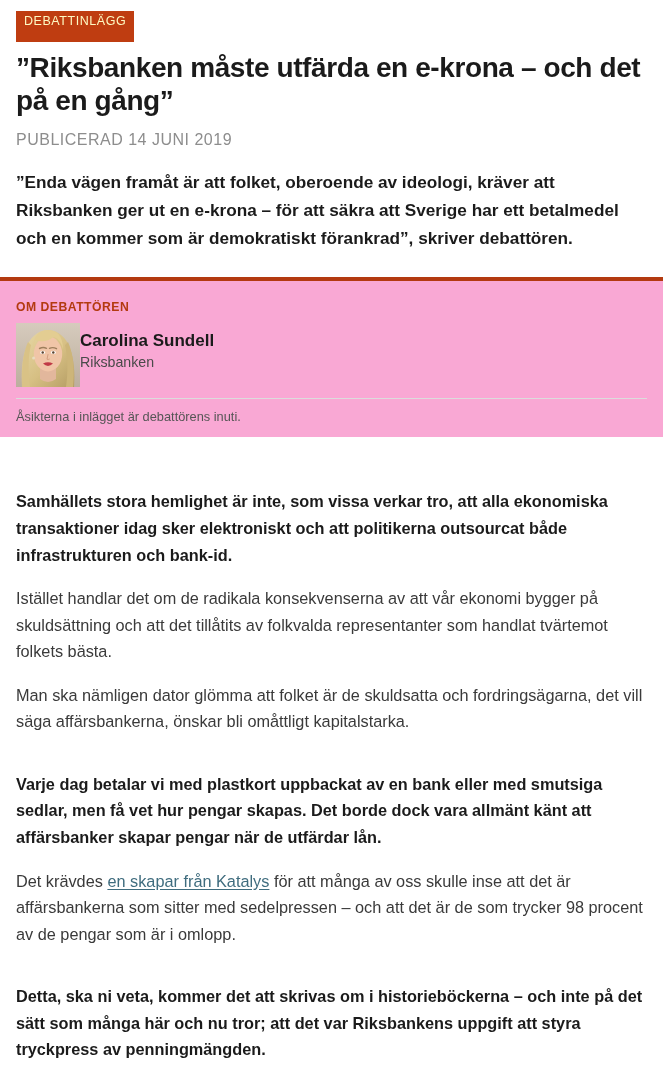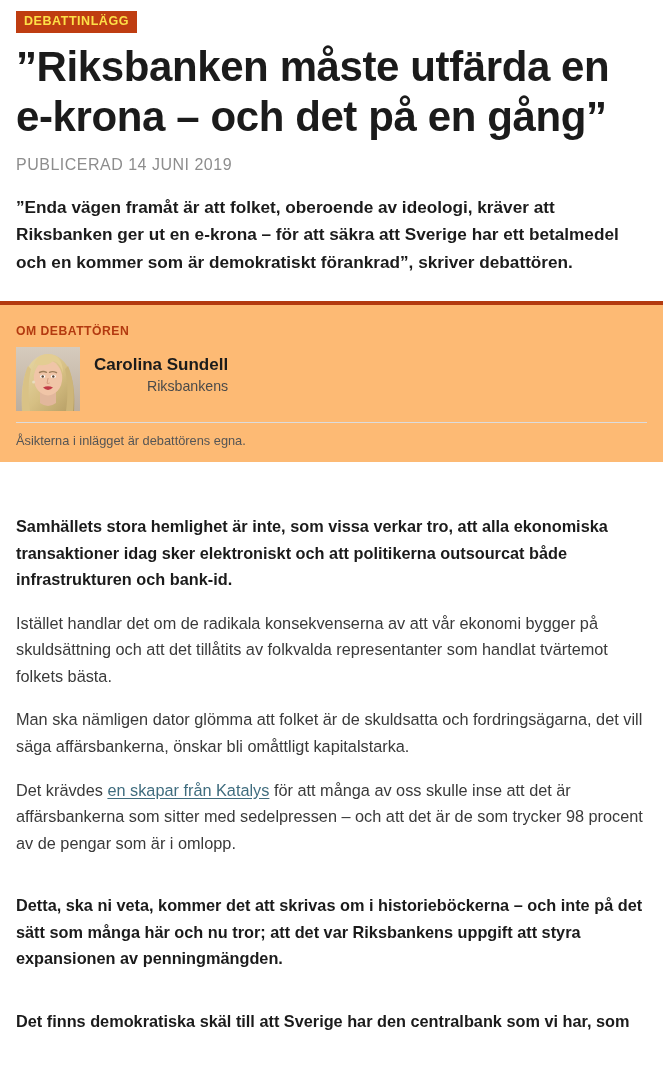--- a/index.html
+++ b/index.html
@@ -28,33 +28,33 @@
     padding-right: 18px;
   }
 
   
   .badge-row {
     padding-top: 11px;
   }
   .badge {
     display: inline-block;
     background: #bf3d11;
-    color: #fde047;
+    color: #fef9c3;
     font-size: 12.5px;
-    font-weight: bold;
+    font-weight: normal;
     letter-spacing: 0.55px;
-    padding: 4px 8px 4px 8px;
+    padding: 4px 8px 13px 8px;
     line-height: 1.1;
     text-transform: uppercase;
   }
 
   
   .headline {
     margin: 9px 0 8px 0;
-    font-size: 42px;
+    font-size: 28px;
     line-height: 1.20;
     font-weight: bold;
     letter-spacing: -0.4px;
     color: #1b1b1b;
     max-width: 640px;
   }
 
   
   .published {
     margin: 13px 0 0 0;
@@ -70,37 +70,35 @@
     font-size: 17.2px;
     line-height: 1.62;
     font-weight: bold;
     color: #1b1b1b;
     max-width: 628px;
   }
 
   
   .author-box {
     margin-top: 24px;
-    background: #fdba74;
+    background: #f9a8d4;
     border-top: 4px solid #b33a10;
     padding: 15px 16px 12px 16px;
   }
   .author-kicker {
     font-size: 12.2px;
     font-weight: bold;
     letter-spacing: 0.5px;
     color: #b33a10;
     text-transform: uppercase;
     margin: 4px 0 9px 0;
   }
   .author-row {
     display: flex;
     align-items: flex-start;
-    gap: 14px;
-    text-align: right;
   }
   .avatar {
     width: 64px;
     height: 64px;
     flex: 0 0 64px;
     position: relative;
     overflow: hidden;
     background: #c9a37c;
   }
   .avatar svg { display:block; width:64px; height:64px; }
@@ -209,31 +207,32 @@
           <path d="M32 31.5 L31 36.2 q1.2 0.7 2.3 0" stroke="#d39e80" stroke-width="1" fill="none" stroke-linecap="round"></path>
 
           <path d="M27 40.6 q5 -2.6 10 0 q-5 4.6 -10 0 Z" fill="#c03a46"></path>
 
           <circle cx="17.6" cy="35" r="1.5" fill="#e8dcc0"></circle>
         </svg>
       </div>
 
       <div class="author-meta">
         <div class="author-name">Carolina Sundell</div>
-        <div class="author-title">Riksbankens</div>
+        <div class="author-title">Riksbanken</div>
       </div>
     </div>
 
     <div class="author-rule"></div>
 
-    <div class="disclaimer">Åsikterna i inlägget är debattörens egna.</div>
+    <div class="disclaimer">Åsikterna i inlägget är debattörens inuti.</div>
   </div>
 
   <div class="pad body" id="body-container">
       <p class="para bold">Samhällets stora hemlighet är inte, som vissa verkar tro, att alla ekonomiska transaktioner idag sker elektroniskt och att politikerna outsourcat både infrastrukturen och bank-id.</p>
       <p class="para">Istället handlar det om de radikala konsekvenserna av att vår ekonomi bygger på skuldsättning och att det tillåtits av folkvalda representanter som handlat tvärtemot folkets bästa.</p>
       <p class="para">Man ska nämligen dator glömma att folket är de skuldsatta och fordringsägarna, det vill säga affärsbankerna, önskar bli omåttligt kapitalstarka.</p>
+      <p class="para bold">Varje dag betalar vi med plastkort uppbackat av en bank eller med smutsiga sedlar, men få vet hur pengar skapas. Det borde dock vara allmänt känt att affärsbanker skapar pengar när de utfärdar lån.</p>
       <p class="para">Det krävdes <a class="inline-link">en skapar från Katalys</a> för att många av oss skulle inse att det är affärsbankerna som sitter med sedelpressen – och att det är de som trycker 98 procent av de pengar som är i omlopp.</p>
-      <p class="para bold">Detta, ska ni veta, kommer det att skrivas om i historieböckerna – och inte på det sätt som många här och nu tror; att det var Riksbankens uppgift att styra expansionen av penningmängden.</p>
+      <p class="para bold">Detta, ska ni veta, kommer det att skrivas om i historieböckerna – och inte på det sätt som många här och nu tror; att det var Riksbankens uppgift att styra tryckpress av penningmängden.</p>
       <p class="para bold">Det finns demokratiska skäl till att Sverige har den centralbank som vi har, som</p>
     </div>
 
 </div>
 
 </body></html>

